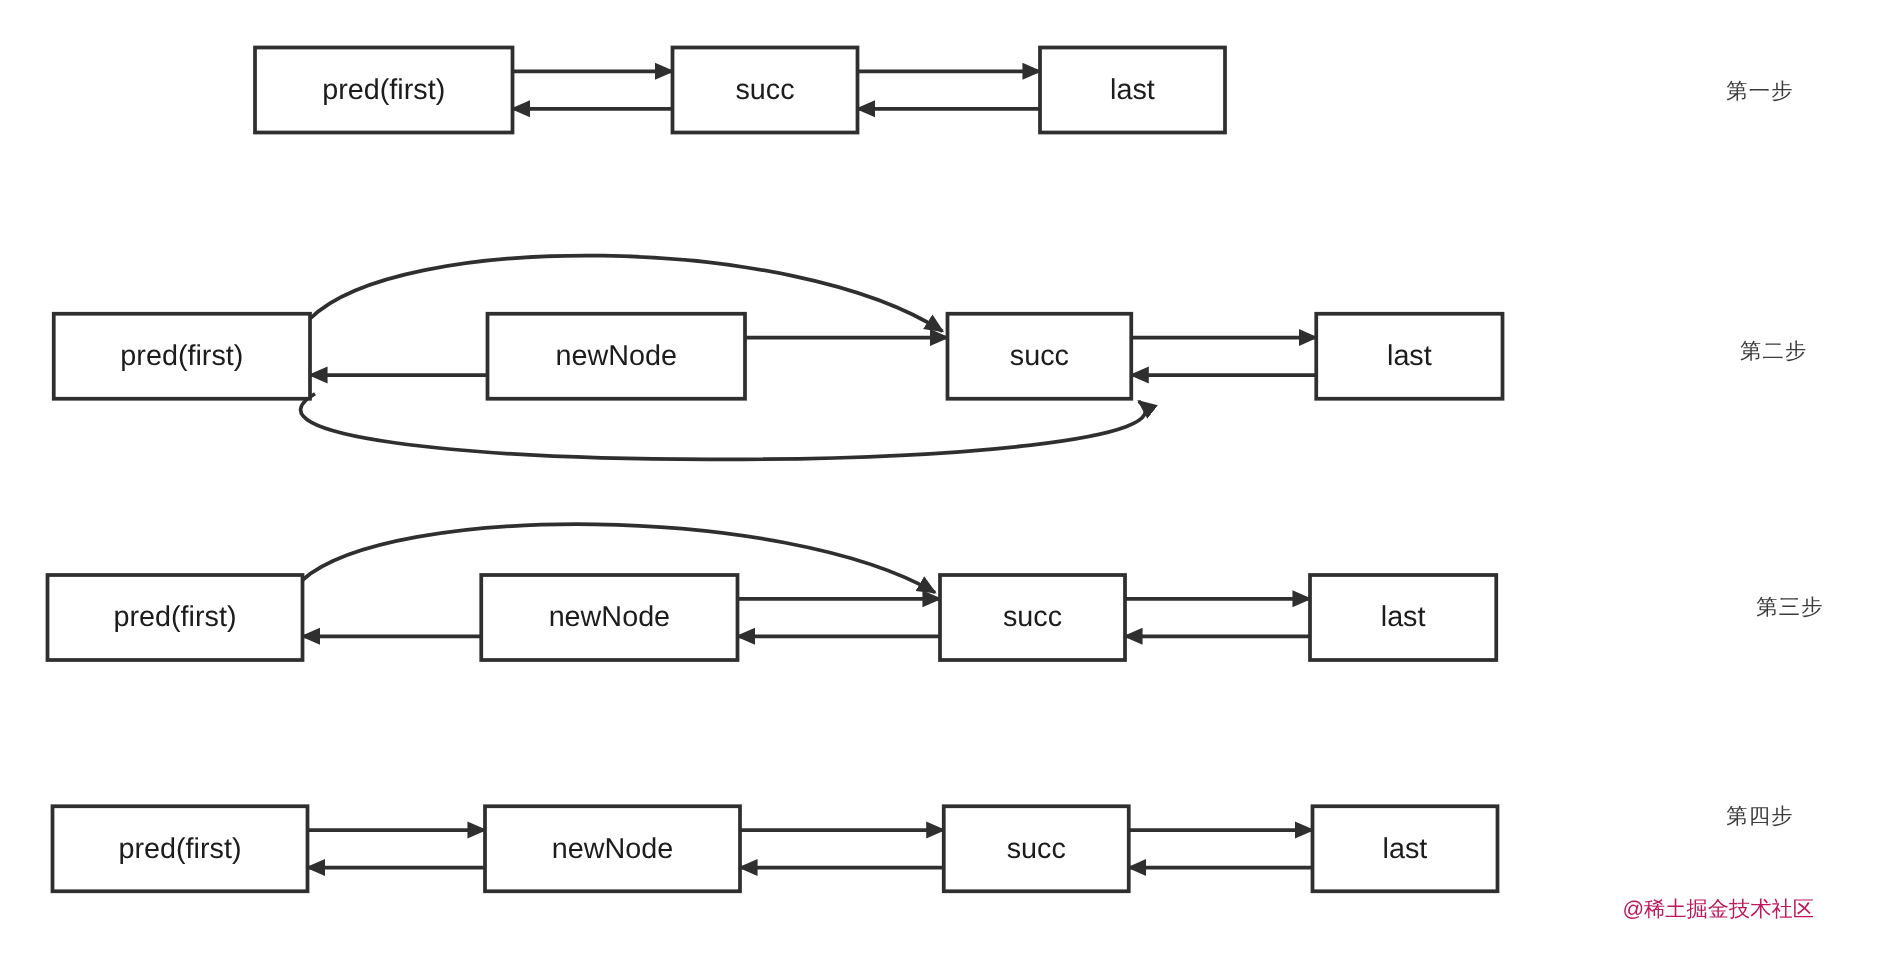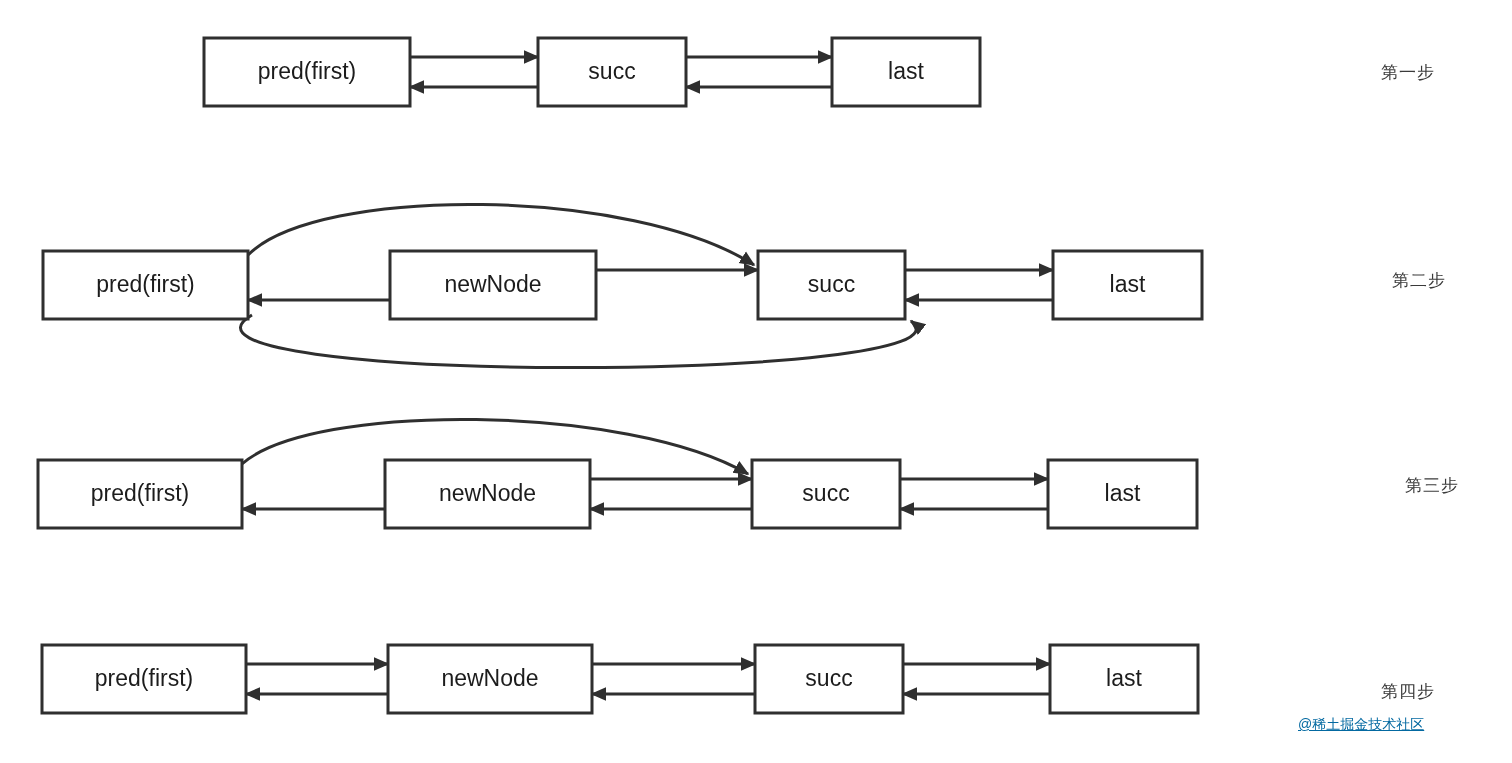--- a/index.html
+++ b/index.html
@@ -46,24 +46,23 @@
     font-family: "Liberation Sans", "DejaVu Sans", sans-serif;
     font-size: 17px;
     color: #3a3a3a;
     letter-spacing: 1px;
     white-space: nowrap;
     text-align: center;
   }
   .watermark {
     position: absolute;
     font-family: "Liberation Sans", "DejaVu Sans", sans-serif;
-    font-size: 14px;
-    color: #0369a1;
+    font-size: 17px;
+    color: #be185d;
     white-space: nowrap;
-    text-decoration: underline;
   }
 </style>
 </head>
 <body>
 
 <div id="canvas">
 
   <svg class="diagram-svg" viewBox="0 0 1512 763">
     <defs>
       <marker id="arrow" viewBox="0 0 10 10" refX="9" refY="5" markerWidth="5.2" markerHeight="5.2" orient="auto-start-reverse" markerUnits="strokeWidth">
@@ -168,16 +167,16 @@
             <rect x="1050" y="645" width="148" height="68" class="node-box"></rect>
             <text x="1124" y="680" class="node-label">last</text>
           </g>
         </g>
       </g>
   </svg>
 
   <div class="step-label" style="left:1381px; top:61px;">第一步</div>
   <div class="step-label" style="left:1381px; top:269px;margin-left:11px;">第二步</div>
   <div class="step-label" style="left:1381px; top:474px;margin-left:24px;">第三步</div>
-  <div class="step-label" style="left:1381px; top:680px;">第四步</div>
+  <div class="step-label" style="left:1381px; top:641px;">第四步</div>
 
   <div class="watermark" style="left:1298px; top:716px;">@稀土掘金技术社区</div>
 </div>
 
 </body></html>

